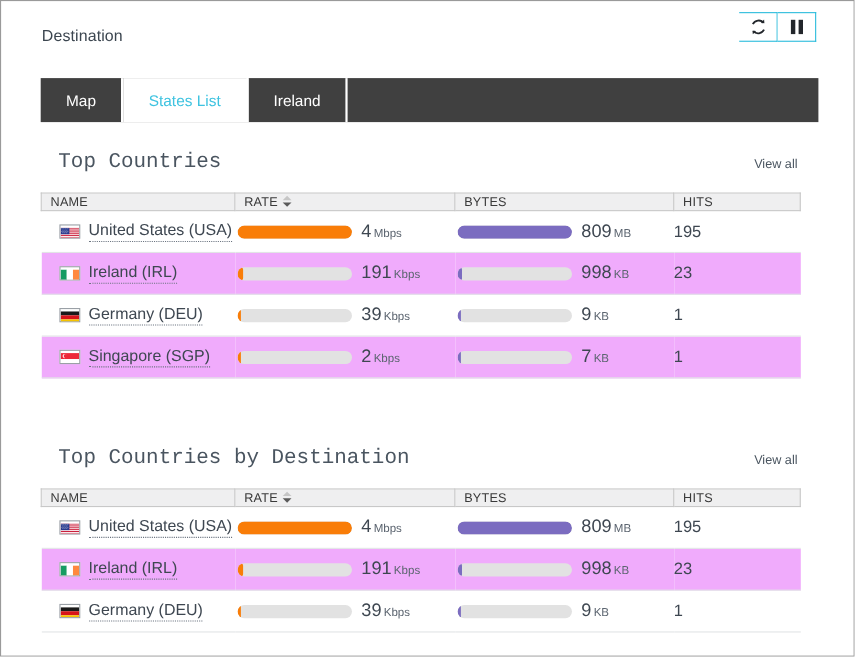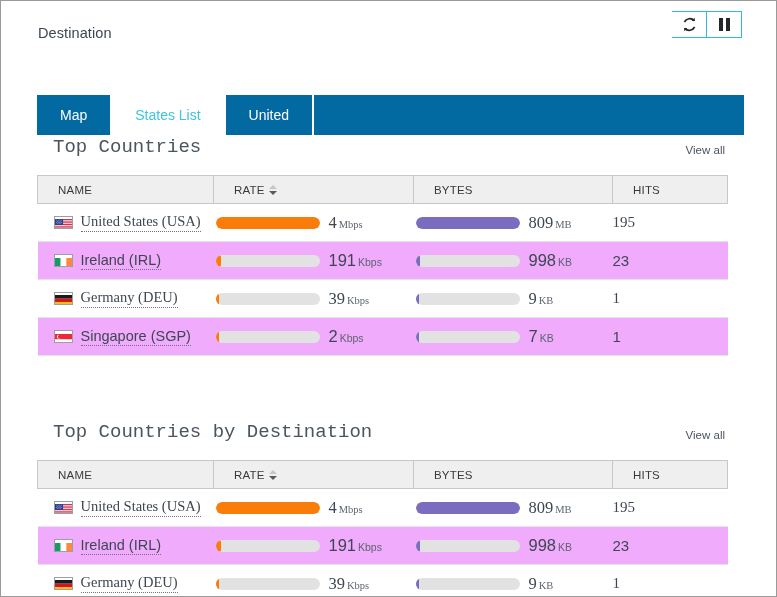--- a/index.html
+++ b/index.html
@@ -76,24 +76,23 @@
     width: 4px; height: 13px;
     background: #22262b;
   }
 
   
   .tabbar {
     position: absolute;
     left: 36px; top: 70px;
     width: 707px;
     height: 40px;
-    background: #0369a1;
+    background: #404040;
     display: flex;
     align-items: stretch;
-    margin-top: 24px;
   }
   .tab {
     display: flex;
     align-items: center;
     justify-content: center;
     padding: 0 23px;
     font-size: 14px;
     color: #ffffff;
     cursor: pointer;
     border-right: 2px solid #ffffff;
@@ -101,21 +100,21 @@
   }
   .tab.active {
     background: #ffffff;
     color: #3ec3e0;
   }
   .tab-filler { flex: 1; }
 
   
   .section { position: absolute; left: 36px; width: 690px; }
   .section-1 { top: 133px; }
-  .section-2 { top: 418px; }
+  .section-2 { top: 402px; }
 
   .section-head {
     position: relative;
     height: 41px;
   }
   .section-title {
     position: absolute;
     left: 16px; top: 2px;
     font-size: 19px;
     color: #4a5560;
@@ -133,23 +132,23 @@
   table.grid {
     width: 690px;
     border-collapse: collapse;
     table-layout: fixed;
   }
   table.grid thead th {
     background: #efeff0;
     border-top: 1px solid #c8c8c8;
     border-bottom: 1px solid #c8c8c8;
     border-right: 1px solid #c8c8c8;
-    height: 28px;
+    height: 16px;
     text-align: left;
-    padding: 0 0 0 20px;
+    padding: 0 0 0 8px;
     font-size: 11.5px;
     font-weight: normal;
     color: #3a3a3a;
     letter-spacing: .2px;
     white-space: nowrap;
   }
   table.grid thead th:first-child { border-left: 1px solid #c8c8c8; }
   table.grid thead th.sortable { cursor: pointer; }
   .sorter {
     display: inline-block;
@@ -169,21 +168,21 @@
   .sorter .dn { border-top: 4.5px solid #5a5a5a; }
 
   table.grid tbody td {
     height: 38px;
     border-bottom: 1px solid #e2e4e6;
     padding: 0;
     vertical-align: middle;
     font-size: 15px;
     color: #3e4751;
   }
-  table.grid tbody tr.odd td { background: #ffffff; font-family: Liberation Serif, serif; }
+  table.grid tbody tr.odd td { background: #ffffff; }
   table.grid tbody tr.even td { background: #f0abfc; }
 
   .name-cell {
     display: flex;
     align-items: center;
     gap: 8px;
     padding-left: 16px;
   }
   .flag {
     width: 19px; height: 13px;
@@ -249,21 +248,21 @@
   </div>
 
   <div class="tabbar">
     <div class="tab">
       <span>Map</span>
     </div>
     <div class="tab active">
       <span>States List</span>
     </div>
     <div class="tab">
-      <span>United</span>
+      <span>Ireland</span>
     </div>
     <div class="tab-filler"></div>
   </div>
 
   <div class="section section-1">
     <div class="section-head">
       <div class="section-title">Top Countries</div>
       <div class="view-all">View all</div>
     </div>
     <table class="grid">

